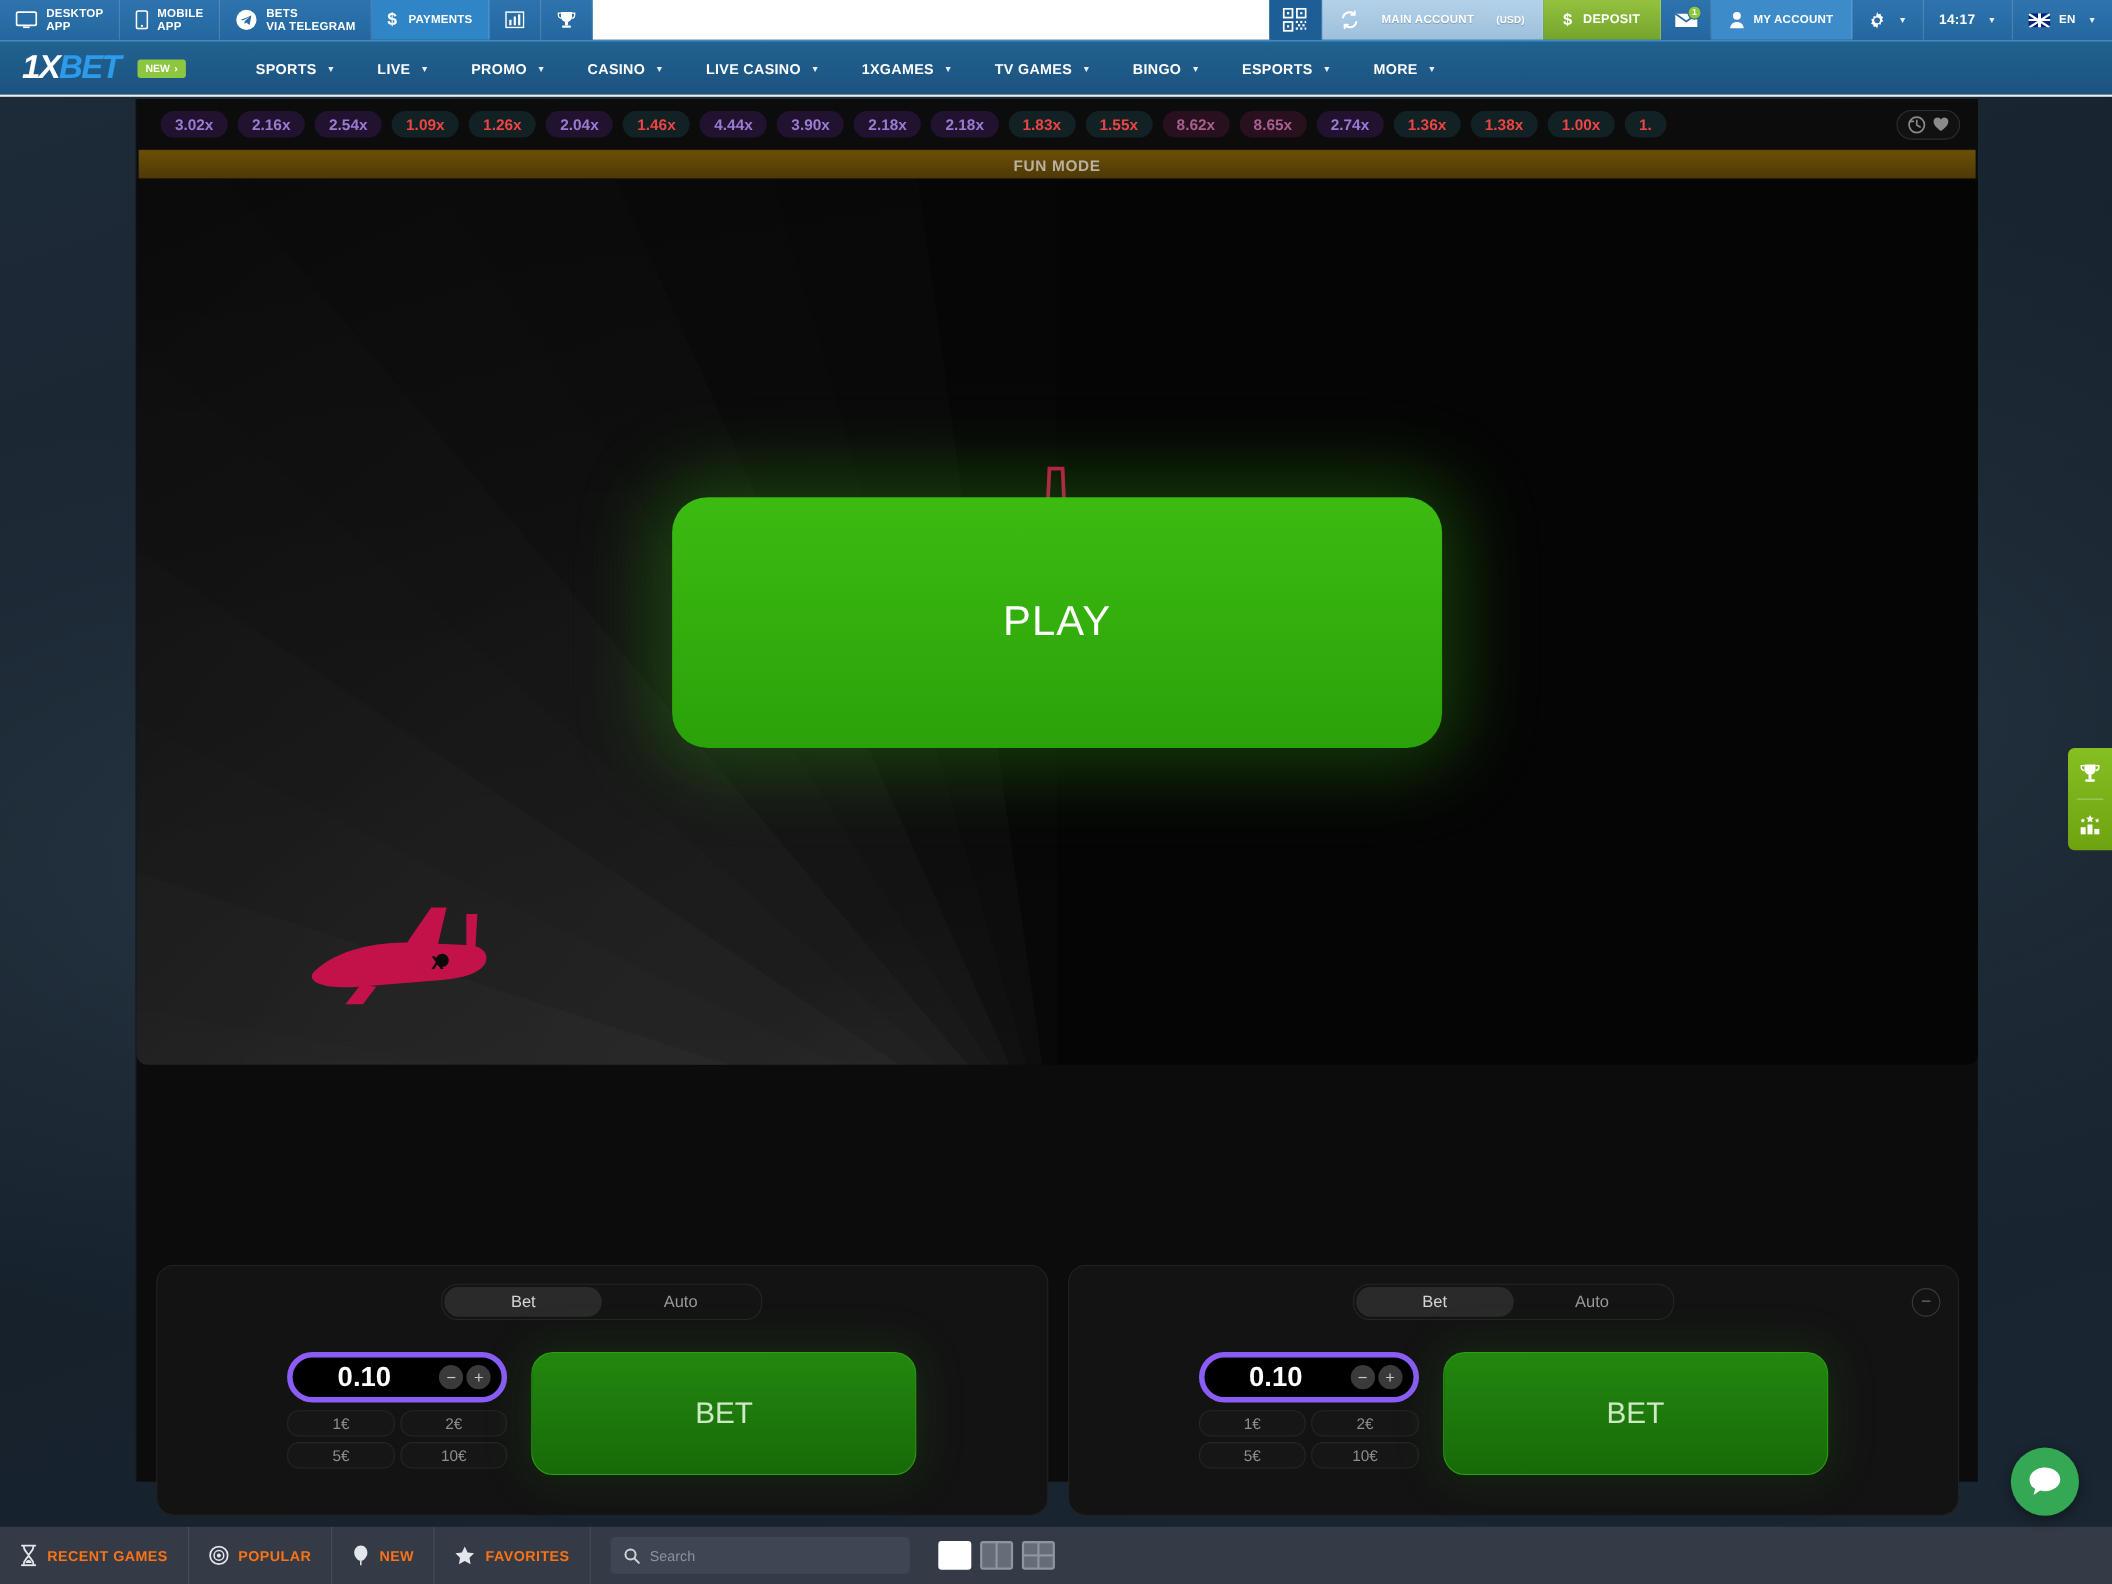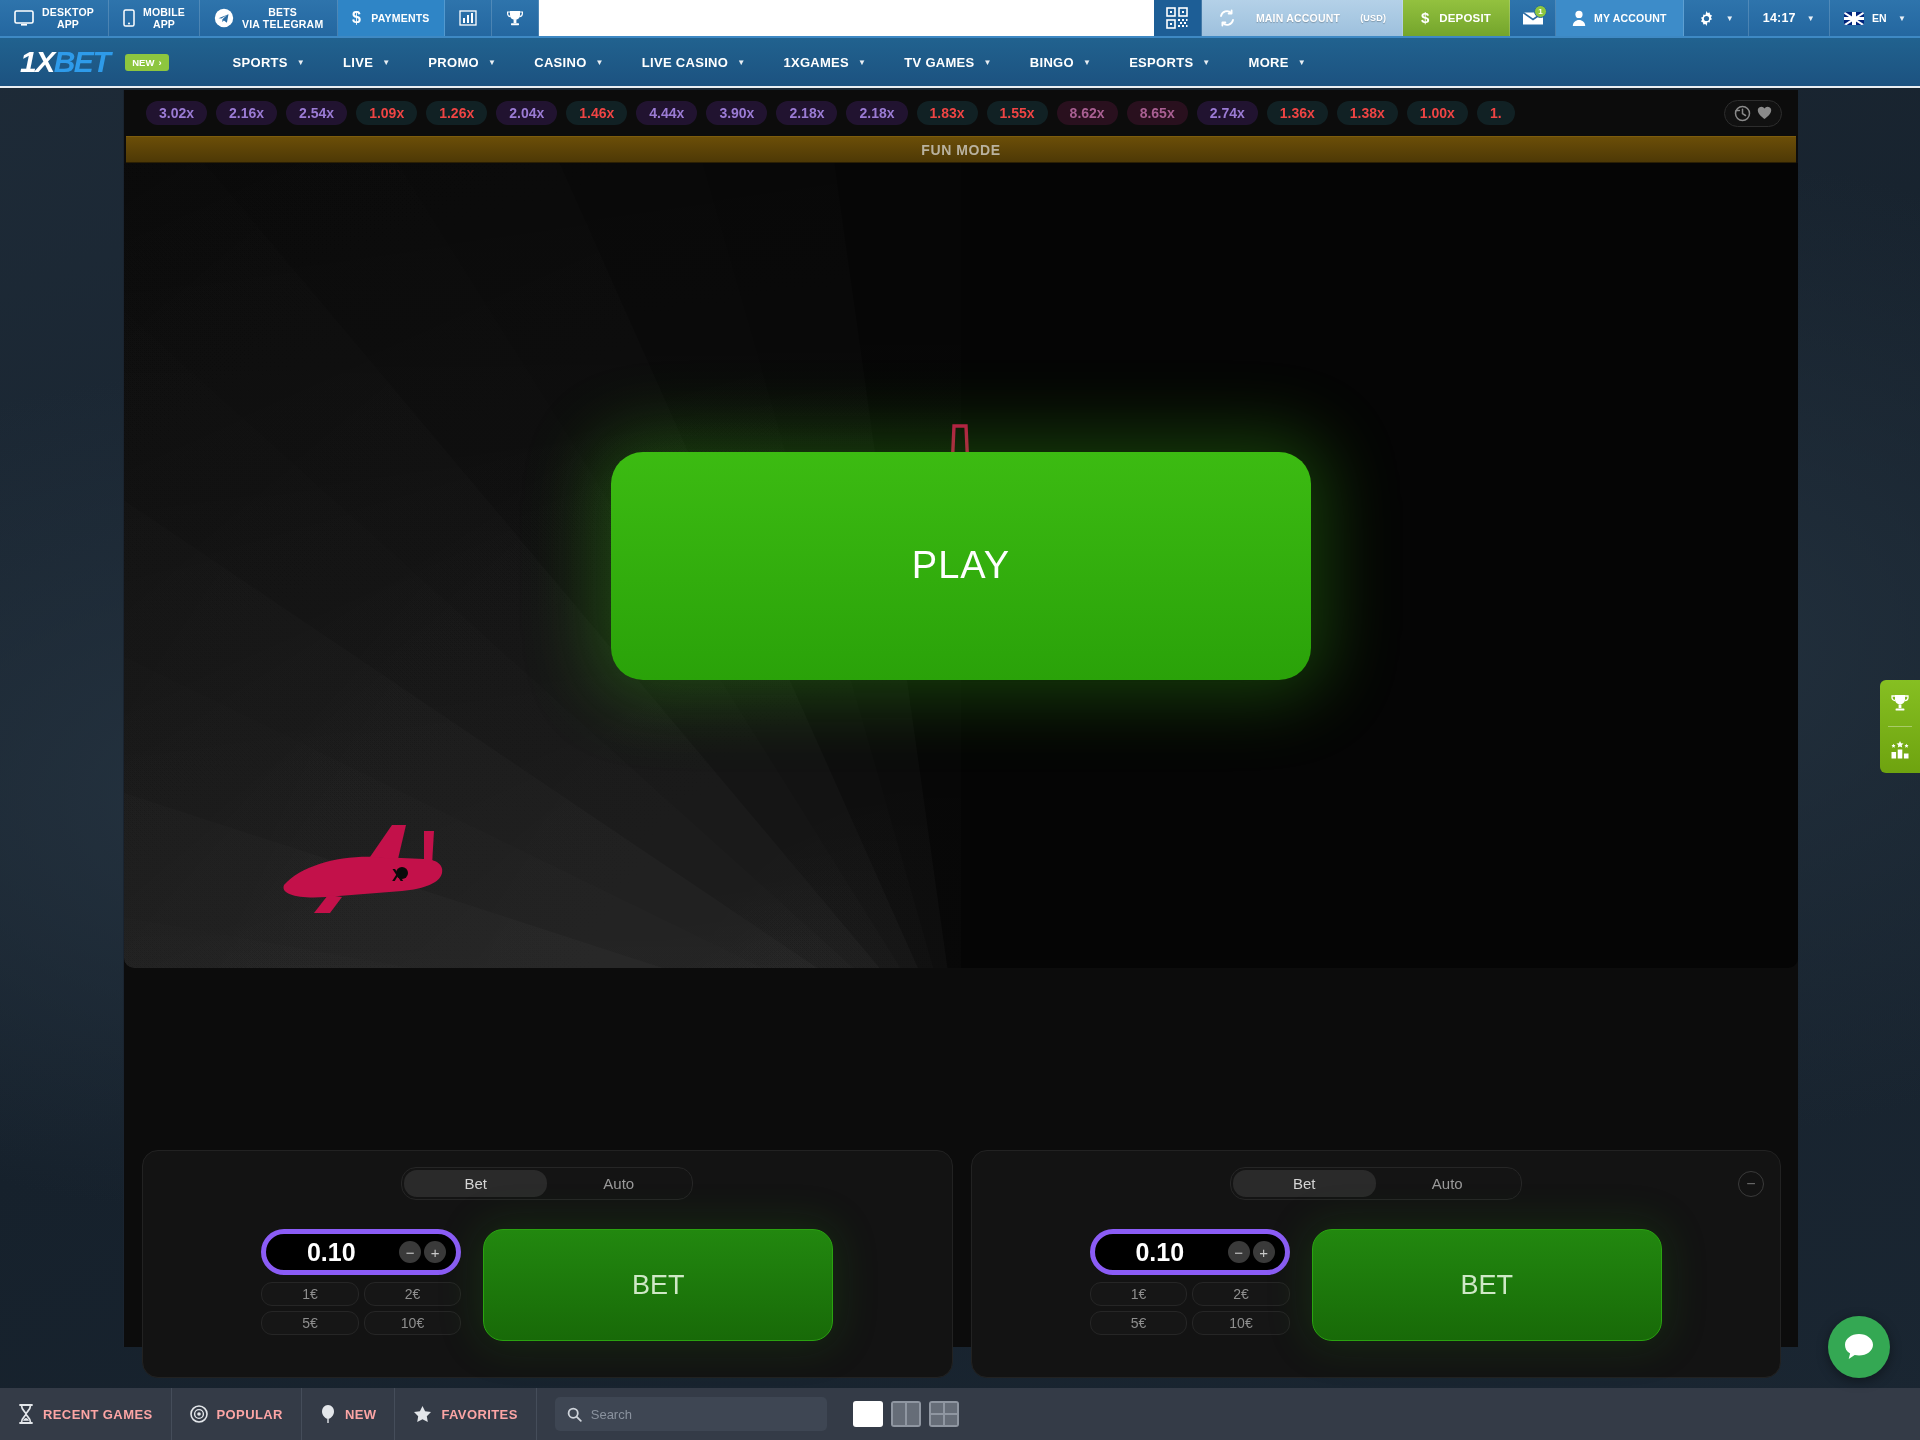--- a/index.html
+++ b/index.html
@@ -29,21 +29,21 @@
   }
   .tb-item {
     display: flex; align-items: center; gap: 8px;
     padding: 0 14px;
     border-right: 1px solid rgba(255,255,255,0.17);
     color: #fff; font-size: 10.5px; font-weight: bold;
     letter-spacing: .2px;
     white-space: nowrap;
   }
   .tb-item.active { background: #2f85c6; }
-  .tb-two { display: flex; flex-direction: column; line-height: 1.18; text-align: center; }
+  .tb-two { display: flex; flex-direction: column; line-height: 1.18; }
   .tb-icon { display:flex; align-items:center; justify-content:center; }
   .tb-spacer { flex: 1 1 auto; background: #fff; border-right: 1px solid rgba(255,255,255,0.17); }
   .tb-qr { width: 48px; justify-content: center; background:#1d5e96; padding:0; }
   .tb-account {
     background: #a8c8e2;
     background: linear-gradient(180deg,#b4d1e8,#9dc0dd);
     color: #16456e; padding: 0 16px;
   }
   .tb-account .lbl { font-size: 10.5px; font-weight: bold; color:#fff; text-shadow:0 1px 1px rgba(0,0,0,.25);padding-left:12px; }
   .tb-account .cur { font-size: 9px; }
@@ -315,21 +315,21 @@
   
   .bottombar {
     position: absolute; left: 0; bottom: 0;
     width: 1920px; height: 52px;
     background: #343b47;
     display: flex; align-items: center;
     z-index: 55;
   }
   .bb-item {
     height: 52px; display: flex; align-items: center; gap: 9px;
-    padding: 0 18px; color: #fca5a5;
+    padding: 0 18px; color: #f97316;
     font-size: 13px; font-weight: bold; letter-spacing: .4px;
     border-right: 1px solid #454d5a;
   }
   .bb-search {
     margin-left: 18px;
     width: 272px; height: 34px;
     background: #3e4653; border-radius: 5px;
     display: flex; align-items: center; gap: 9px;
     padding: 0 12px;
   }

